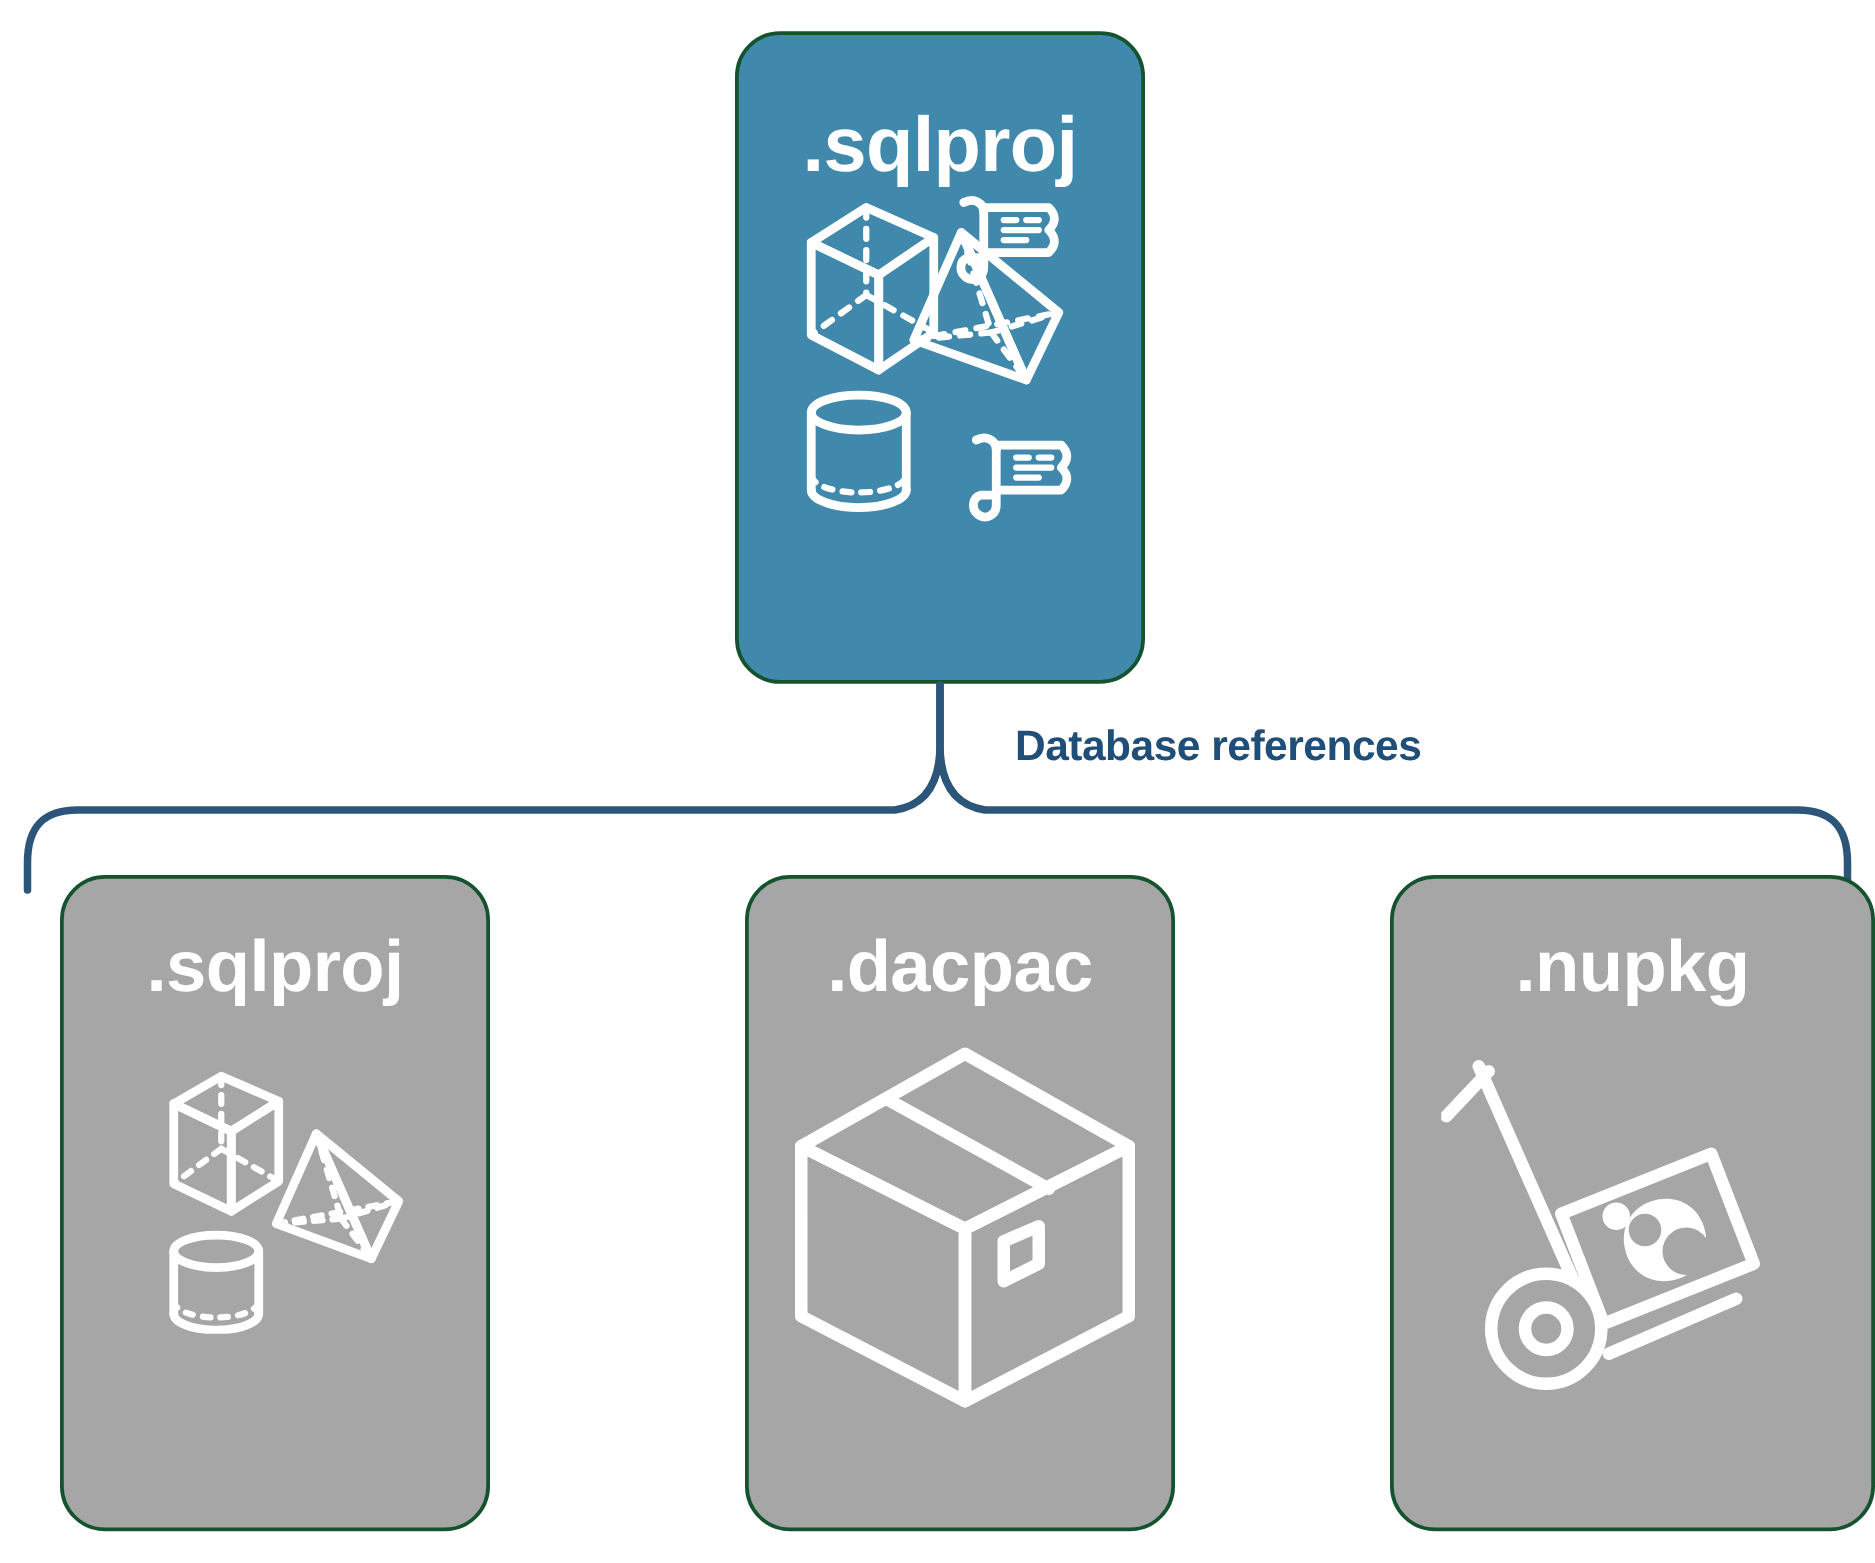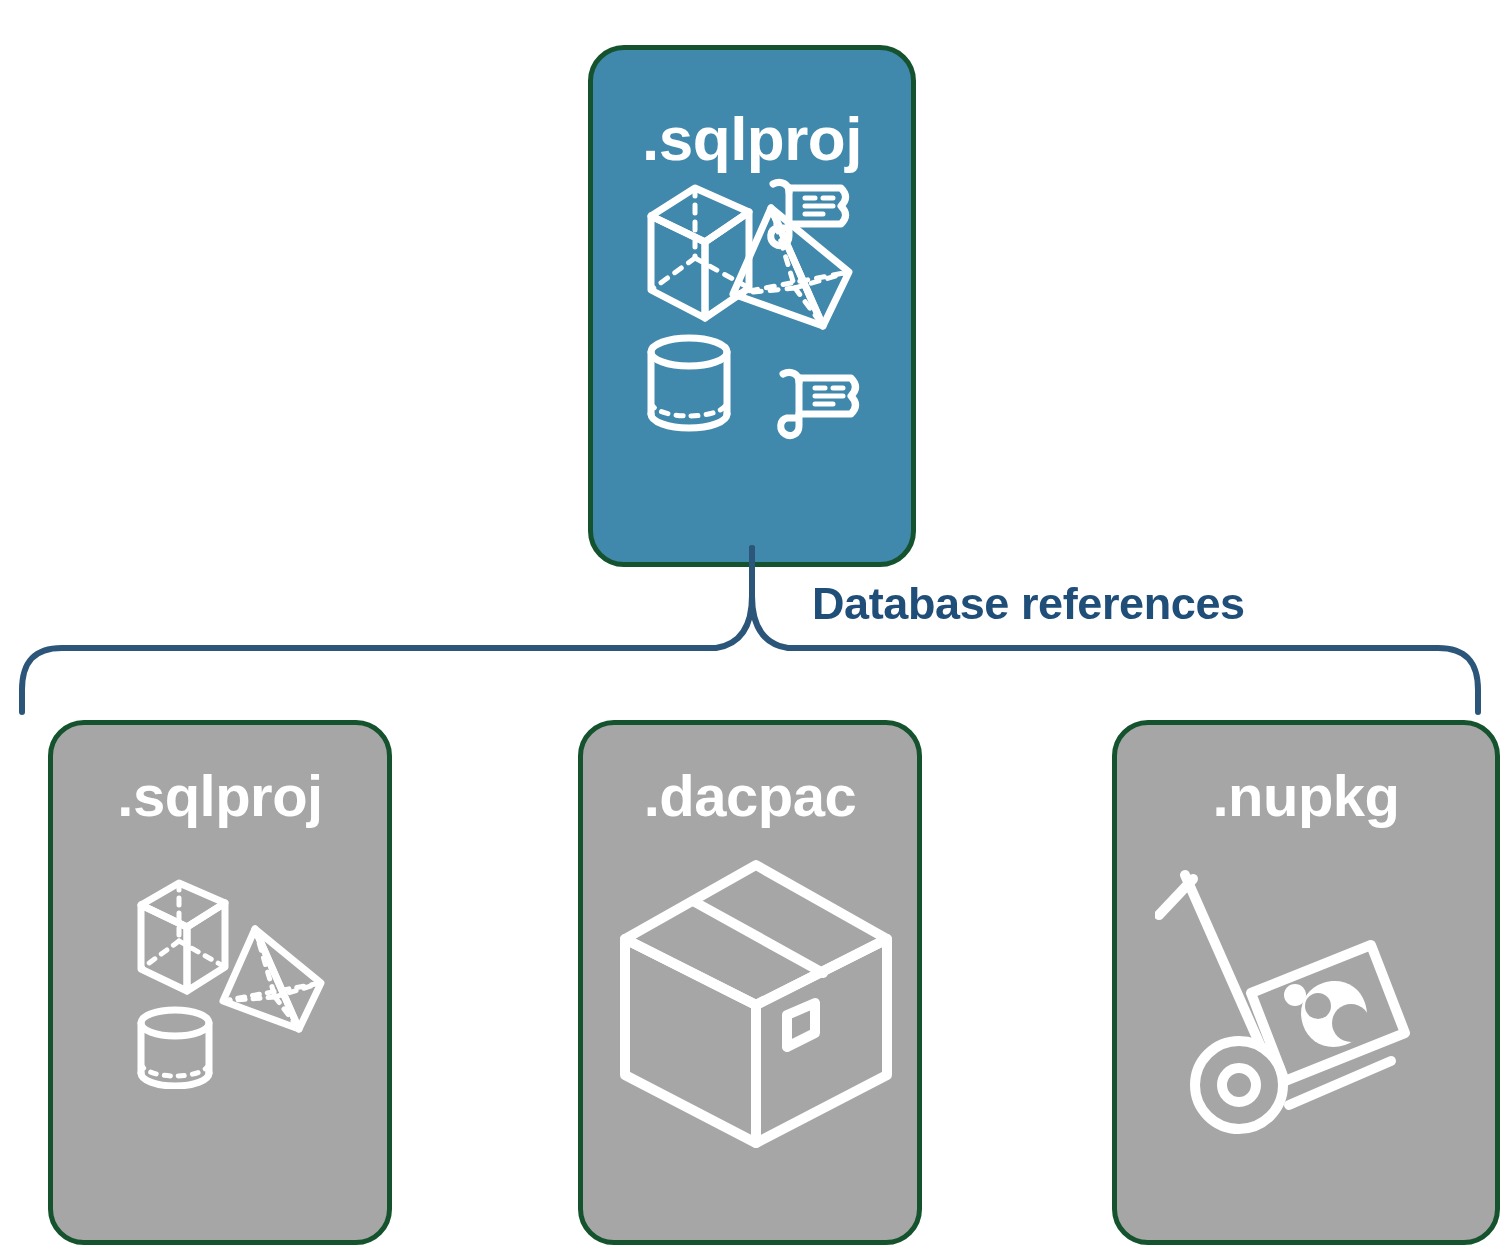--- a/index.html
+++ b/index.html
@@ -21,23 +21,22 @@
     left: 0;
     top: 0;
     width: 1500px;
     height: 1250px;
   }
 
   
   .card {
     position: absolute;
     box-sizing: border-box;
-    border: 5px solid #14532d;
+    border: 3px solid #14532d;
     border-radius: 36px;
-    margin-top: 20px;
   }
   .card-blue {
     background: #4189ac;
   }
   .card-gray {
     background: #a6a6a6;
   }
 
   .card-title {
     position: absolute;
@@ -63,21 +62,21 @@
     font-size: 62px;
   }
 
   #card-sqlproj {
     left: 48px;
     top: 700px;
     width: 344px;
     height: 525px;
   }
   #card-dacpac {
-    left: 578px;
+    left: 596px;
     top: 700px;
     width: 344px;
     height: 525px;
   }
   #card-nupkg {
     left: 1112px;
     top: 700px;
     width: 388px;
     height: 525px;
   }
@@ -131,21 +130,21 @@
   }
   #bracket svg {
     display: block;
     width: 100%;
     height: 100%;
   }
   #bracket-label {
     position: absolute;
     left: 812px;
     top: 578px;
-    font-size: 45px;
+    font-size: 34px;
     font-weight: bold;
     color: #1f4e79;
     letter-spacing: -0.4px;
     white-space: nowrap;
     user-select: none;
   }
 </style>
 </head>
 <body>
 

